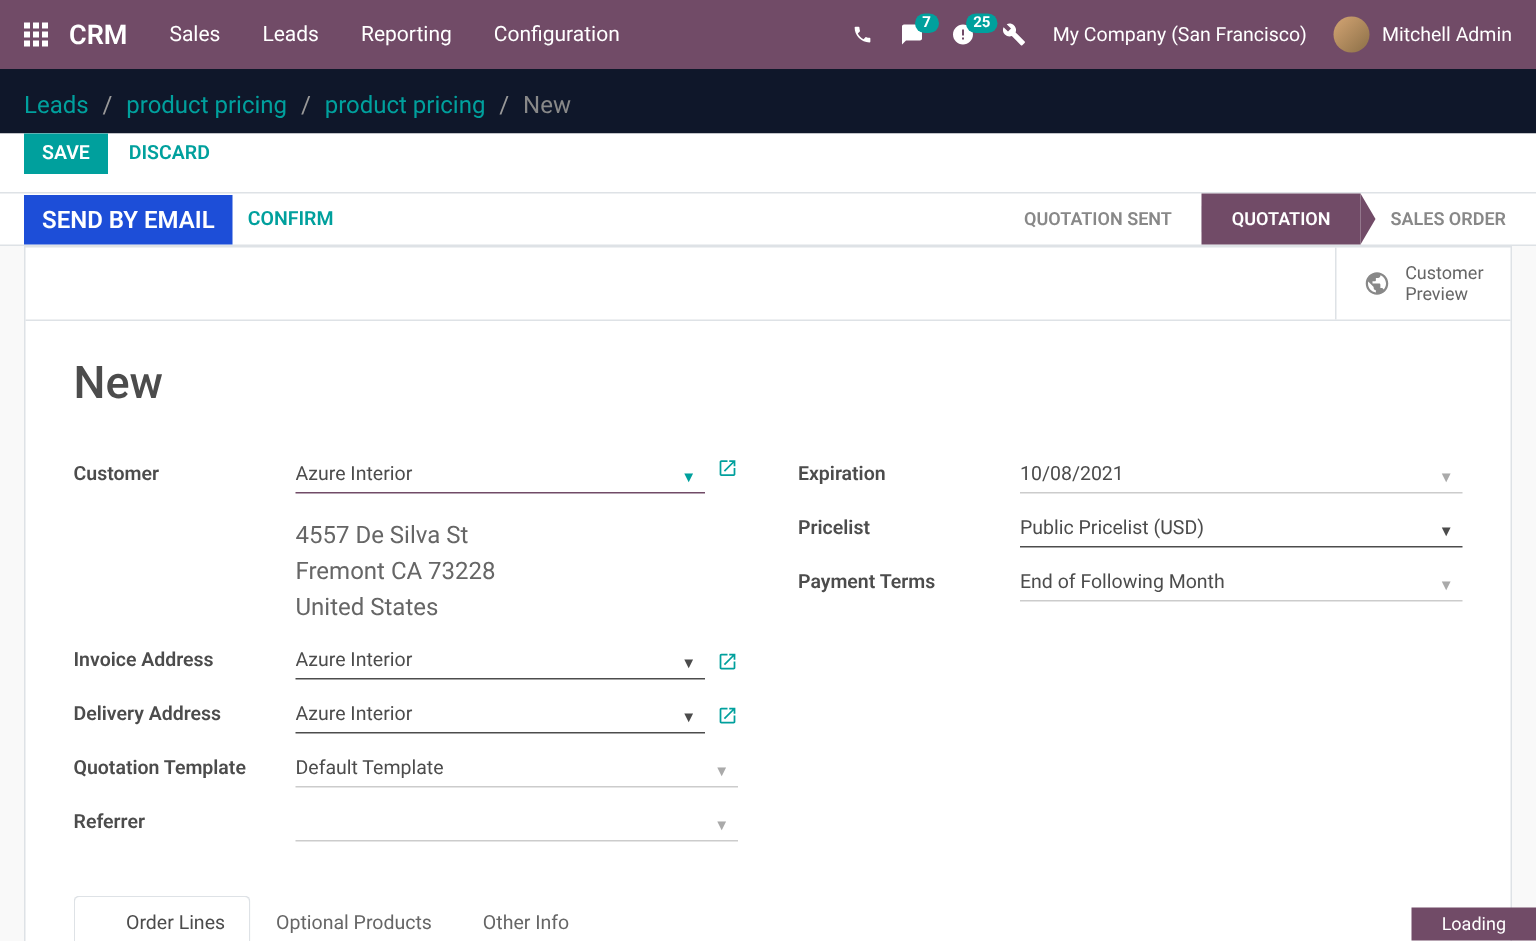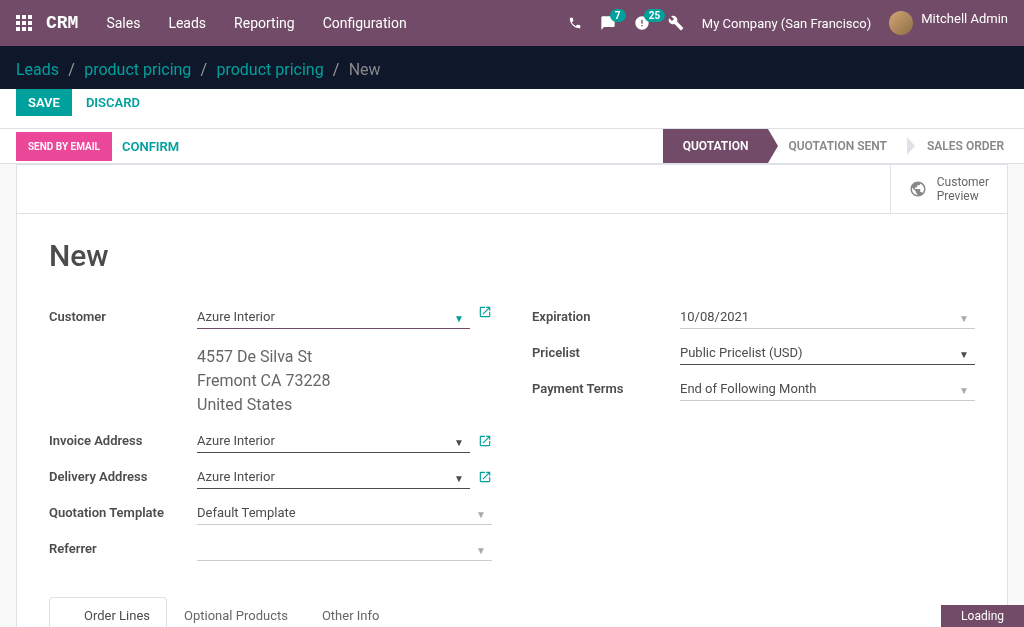--- a/index.html
+++ b/index.html
@@ -1,37 +1,37 @@
 <!DOCTYPE html>
 <html><head>
 <meta charset="utf-8">
 <style>
 * { box-sizing: border-box; margin: 0; padding: 0; font-family: -apple-system, BlinkMacSystemFont, "Segoe UI", Roboto, sans-serif; }
 body { background: #f9f9f9; font-size: 13px; color: #4c4c4c; }
 .topbar { background: #714b67; height: 46px; display: flex; align-items: center; padding: 0 16px; color: #fff; }
 .apps-icon { display: grid; grid-template-columns: repeat(3, 4px); grid-template-rows: repeat(3, 4px); gap: 2px; margin-right: 14px; cursor: pointer; }
 .apps-icon span { background: #fff; width: 4px; height: 4px; }
-.brand { font-size: 18px; font-weight: 600; margin-right: 28px; font-family: Liberation Mono, monospace; }
+.brand { font-size: 18px; font-weight: 600; margin-right: 28px; }
 .nav-item { color: #fff; font-size: 14px; margin-right: 28px; cursor: pointer; }
 .topbar-right { margin-left: auto; display: flex; align-items: center; gap: 18px; }
 .icon-btn { color: #fff; cursor: pointer; position: relative; display: flex; align-items: center; }
 .badge { background: #00a09d; color: #fff; font-size: 10px; font-weight: 700; border-radius: 8px; padding: 1px 5px; position: absolute; top: -6px; left: 10px; }
 .company { color: #fff; font-size: 13px; cursor: pointer; }
-.user { display: flex; align-items: flex-start; gap: 8px; color: #fff; font-size: 13px; cursor: pointer; }
+.user { display: flex; align-items: center; gap: 8px; color: #fff; font-size: 13px; cursor: pointer; }
 .avatar { width: 24px; height: 24px; border-radius: 50%; background: linear-gradient(135deg, #d4a574, #8b6f47); }
 .breadcrumb-row { padding: 14px 16px 10px 16px; background: #0f172a; }
 .bc-link { color: #00a09d; font-size: 16px; cursor: pointer; }
 .bc-sep { color: #999; margin: 0 6px; font-size: 16px; }
 .bc-current { color: #888; font-size: 16px; }
 .action-row { padding: 0 16px 12px 16px; background: #fff; display: flex; gap: 14px; align-items: center; }
 .btn-primary { background: #00a09d; color: #fff; border: none; padding: 6px 12px; font-size: 13px; font-weight: 600; cursor: pointer; }
 .btn-link { color: #00a09d; font-size: 13px; font-weight: 600; cursor: pointer; border: none; background: none; }
 .status-bar { display: flex; align-items: center; border-top: 1px solid #dee2e6; border-bottom: 1px solid #dee2e6; background: #fff; }
 .status-actions { display: flex; gap: 10px; padding: 0 0 0 16px; }
-.btn-send { background: #ec4899; color: #fff; border: none; padding: 7px 12px; font-size: 10px; font-weight: 600; cursor: pointer; }
+.btn-send { background: #1d4ed8; color: #fff; border: none; padding: 7px 12px; font-size: 16px; font-weight: 600; cursor: pointer; }
 .status-steps { margin-left: auto; display: flex; }
 .step { padding: 10px 20px; font-size: 12px; font-weight: 600; color: #888; position: relative; cursor: pointer; }
 .step.active { background: #714b67; color: #fff; }
 .step.active::after { content: ""; position: absolute; right: -10px; top: 0; border-top: 17px solid transparent; border-bottom: 17px solid transparent; border-left: 10px solid #714b67; z-index: 1; }
 .step:not(.active)::after { content: ""; position: absolute; right: -8px; top: 8px; border-top: 9px solid transparent; border-bottom: 9px solid transparent; border-left: 8px solid #dee2e6; }
 .step:last-child::after { display: none; }
 .form-container { margin: 0 16px; background: #fff; border: 1px solid #dee2e6; }
 .cust-preview { display: flex; justify-content: flex-end; border-bottom: 1px solid #dee2e6; }
 .cust-preview-inner { border-left: 1px solid #dee2e6; padding: 10px 18px; display: flex; align-items: center; gap: 10px; color: #666; font-size: 12px; cursor: pointer; }
 .globe-icon { width: 18px; height: 18px; fill: #888; }
@@ -120,22 +120,22 @@
   <button class="btn-primary">SAVE</button>
   <button class="btn-link">DISCARD</button>
 </div>
 
 <div class="status-bar">
   <div class="status-actions">
     <button class="btn-send">SEND BY EMAIL</button>
     <button class="btn-link" style="padding:7px 0">CONFIRM</button>
   </div>
   <div class="status-steps">
+    <div class="step">QUOTATION SENT</div>
     <div class="step active">QUOTATION</div>
-    <div class="step">QUOTATION SENT</div>
     <div class="step">SALES ORDER</div>
   </div>
 </div>
 
 <div class="form-container">
   <div class="cust-preview">
     <div class="cust-preview-inner">
       <svg class="globe-icon" viewBox="0 0 24 24">
           <path d="M12 2C6.48 2 2 6.48 2 12s4.48 10 10 10 10-4.48 10-10S17.52 2 12 2zm-1 17.93c-3.95-.49-7-3.85-7-7.93 0-.62.08-1.21.21-1.79L9 15v1c0 1.1.9 2 2 2v1.93zm6.9-2.54c-.26-.81-1-1.39-1.9-1.39h-1v-3c0-.55-.45-1-1-1H8v-2h2c.55 0 1-.45 1-1V7h2c1.1 0 2-.9 2-2v-.41c2.93 1.19 5 4.06 5 7.41 0 2.08-.8 3.97-2.1 5.39z"></path>
         </svg>

